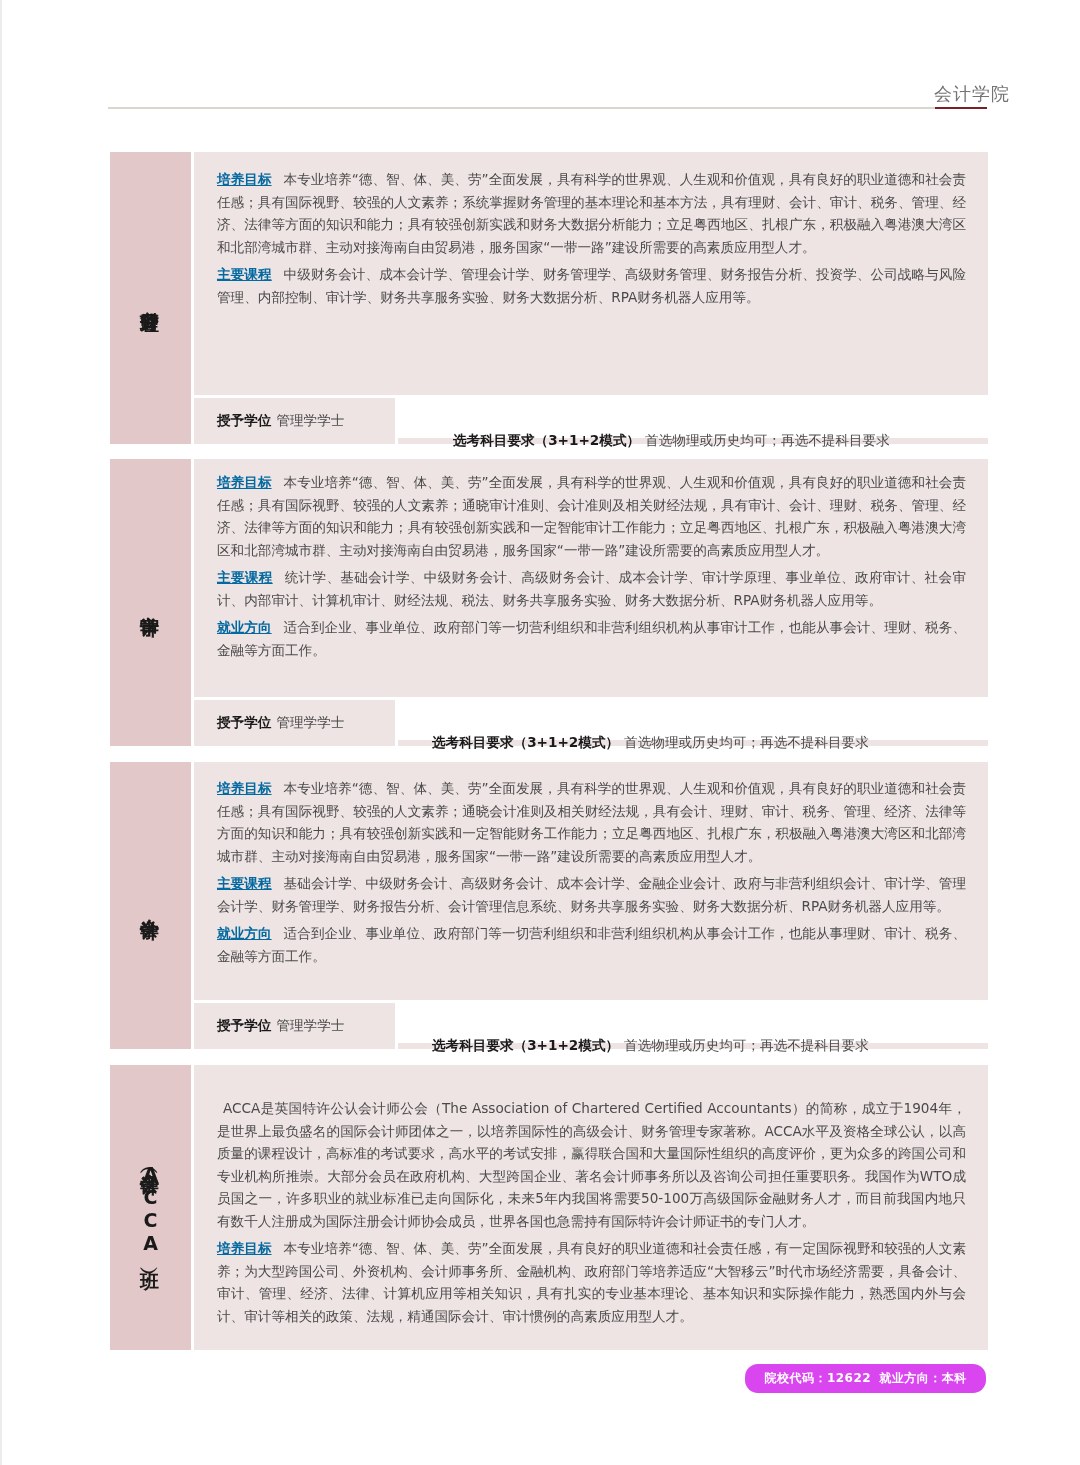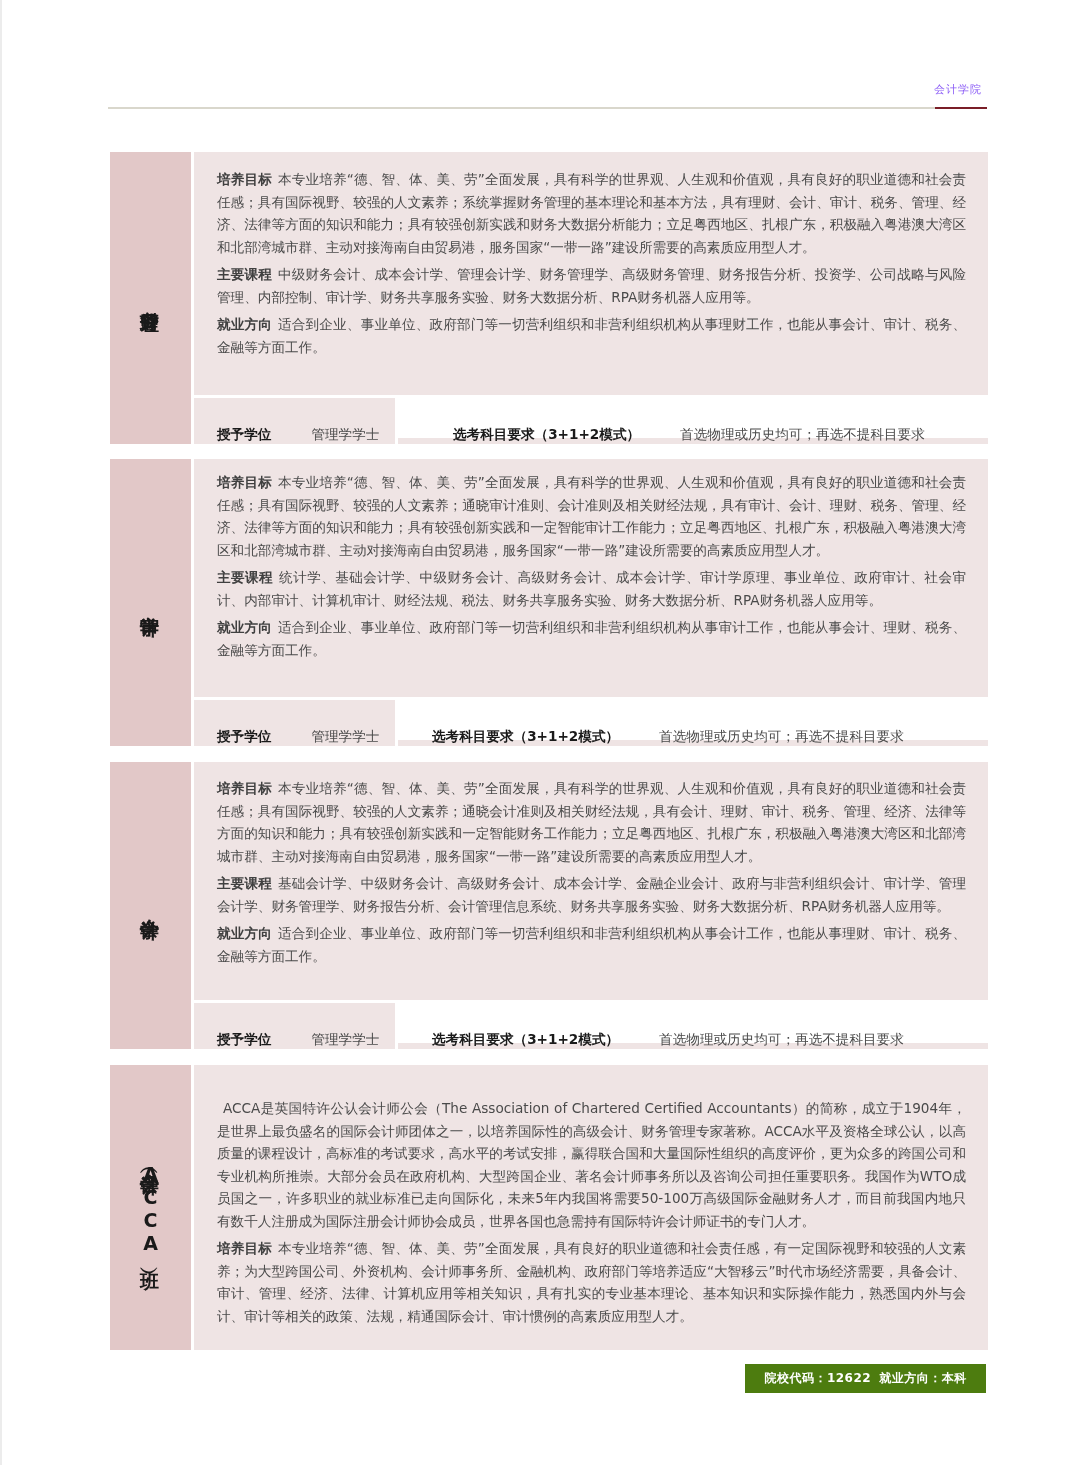--- a/index.html
+++ b/index.html
@@ -1,59 +1,58 @@
 <!DOCTYPE html>
 <html><head>
 <meta charset="utf-8">
 <style>
   html, body { margin:0; padding:0; background:#ffffff; }
   body { width:1080px; height:1465px; position:relative; overflow:hidden;
          font-family:"DejaVu Sans","Liberation Sans",sans-serif; color:#3a3a3a; }
   .page-edge { position:absolute; left:0; top:0; width:2px; height:1465px; background:#ececec; }
   .header-line { position:absolute; left:108px; top:107px; width:878px; height:2px; background:#d9d7cc; }
-  .header-title { position:absolute; left:934px; top:82px; font-size:11px; color:#8b5cf6; letter-spacing:1px; }
+  .header-title { position:absolute; left:934px; top:82px; font-size:18px; color:#737373; letter-spacing:1px; }
   .header-underline { position:absolute; left:935px; top:107px; width:52px; height:2px; background:#7a1e28; }
 
   .section { position:absolute; left:110px; width:878px; display:flex; }
   .label-col { width:81px; background:#e2c8c8; display:flex; align-items:center; justify-content:center; flex-shrink:0; }
   .label-text { writing-mode:vertical-rl; text-orientation:upright; font-weight:bold; font-size:19px; color:#1a1a1a; letter-spacing:1px; }
   .gap { width:3px; background:#fff; flex-shrink:0; }
   .content-col { flex:1; display:flex; flex-direction:column; }
   .body-box { flex:1; background:#efe4e4; padding:16px 22px 10px 23px; box-sizing:border-box; }
   .para { font-size:13.6px; line-height:22.5px; color:#4a4a4a; margin:0 0 5px 0; text-align:justify; }
-  .para .key { font-weight:bold; color:#404040; margin-right:6px; }
+  .para .key { font-weight:bold; color:#0369a1; margin-right:12px;text-decoration:underline; }
   .footer-row { height:46px; display:flex; border-top:3px solid #fff; flex-shrink:0; }
-  .footer-cell { background:#efe4e4; display:flex; align-items:flex-end; font-size:13.6px; color:#4a4a4a; box-sizing:border-box;gap:35px; }
+  .footer-cell { background:#efe4e4; display:flex; align-items:center; font-size:13.6px; color:#4a4a4a; box-sizing:border-box; }
   .footer-left { width:201px; padding-left:23px; }
   .footer-divider { width:3px; background:#fff; }
   .footer-right { flex:1; padding-left:34px;margin-top:40px; }
   .footer-cell .key { font-weight:bold; color:#1a1a1a; margin-right:5px; }
 
-  .badge { position:absolute; left:745px; top:1364px; width:241px; height:29px; background:#4d7c0f;
-           color:#fff; font-weight:bold; font-size:12px; display:flex; align-items:center; justify-content:center; letter-spacing:0.5px; }
+  .badge { position:absolute; left:745px; top:1364px; width:241px; height:29px; background:#d946ef;
+           color:#fff; font-weight:bold; font-size:12px; display:flex; align-items:center; justify-content:center; letter-spacing:0.5px;border-radius:13px; }
   .badge span { margin:0 4px; }
 </style>
 </head>
 <body>
 
 <div class="page-edge"></div>
 <div class="header-line"></div>
 <div class="header-title">会计学院</div>
 <div class="header-underline"></div>
 
 <div class="section" style="top:152px;height:292px;">
   <div class="label-col">
     <div class="label-text">财务管理</div>
   </div>
   <div class="gap"></div>
   <div class="content-col">
     <div class="body-box">
       <p class="para"><span class="key">培养目标</span><span>本专业培养“德、智、体、美、劳”全面发展，具有科学的世界观、人生观和价值观，具有良好的职业道德和社会责任感；具有国际视野、较强的人文素养；系统掌握财务管理的基本理论和基本方法，具有理财、会计、审计、税务、管理、经济、法律等方面的知识和能力；具有较强创新实践和财务大数据分析能力；立足粤西地区、扎根广东，积极融入粤港澳大湾区和北部湾城市群、主动对接海南自由贸易港，服务国家“一带一路”建设所需要的高素质应用型人才。</span></p>
       <p class="para"><span class="key">主要课程</span><span>中级财务会计、成本会计学、管理会计学、财务管理学、高级财务管理、财务报告分析、投资学、公司战略与风险管理、内部控制、审计学、财务共享服务实验、财务大数据分析、RPA财务机器人应用等。</span></p>
-      <p class="para"><span class="key">就业方向</span><span>适合到企业、事业单位、政府部门等一切营利组织和非营利组织机构从事理财工作，也能从事会计、审计、税务、金融等方面工作。</span></p>
     </div>
     <div class="footer-row">
       <div class="footer-cell footer-left">
           <span class="key">授予学位</span>
           <span>管理学学士</span>
         </div>
       <div class="footer-divider"></div>
       <div class="footer-cell footer-right" style="padding-left:55px;">
           <span class="key">选考科目要求（3+1+2模式）</span>
           <span>首选物理或历史均可；再选不提科目要求</span>

